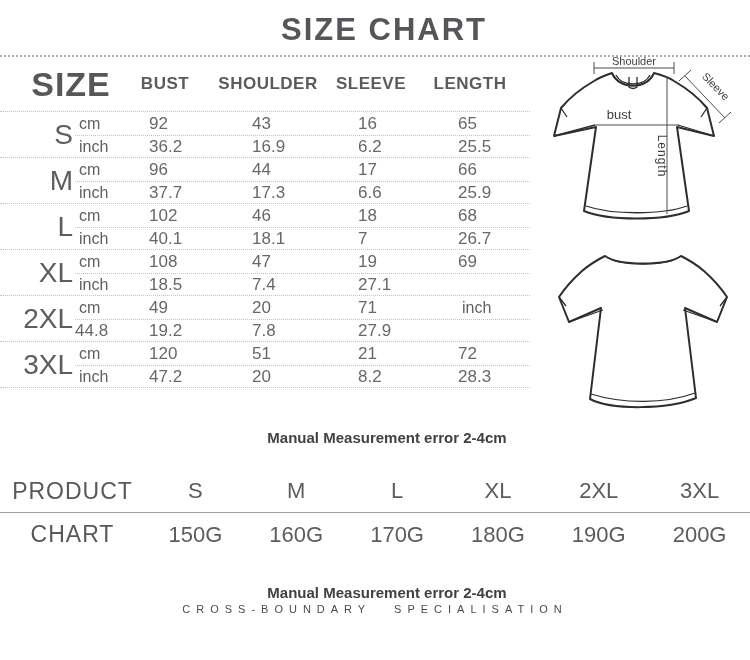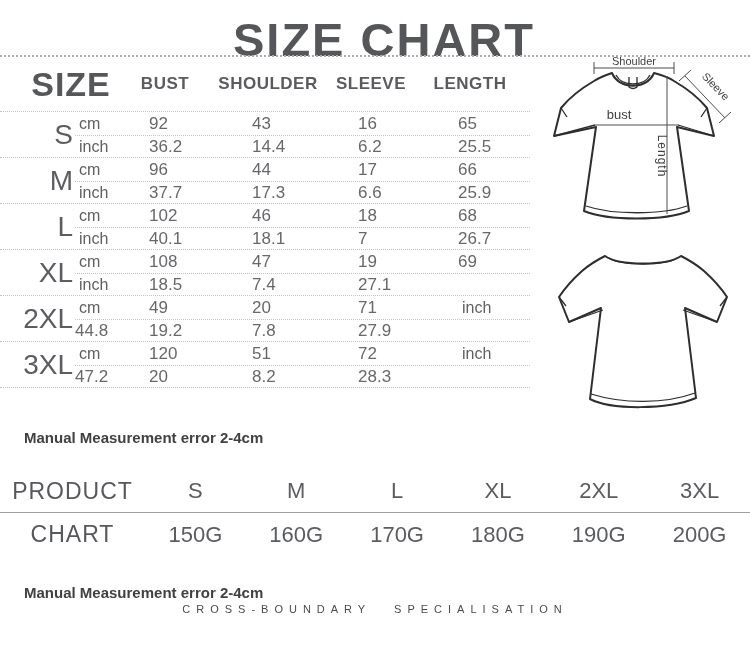--- a/index.html
+++ b/index.html
@@ -10,21 +10,21 @@
     --solid:#a0a0a2;
     --stroke:#2e2e2e;
   }
   *{margin:0;padding:0;box-sizing:border-box;}
   html,body{background:#fff;}
   body{font-family:"Liberation Sans","DejaVu Sans",sans-serif;color:var(--ink);}
   .page{position:relative;width:750px;height:660px;background:#fff;overflow:hidden;}
 
   
   .title{position:absolute;top:12px;left:0;width:100%;text-align:center;
-         font-size:47px;font-weight:600;letter-spacing:2px;color:#55565a;padding-left:18px;}
+         font-size:31px;font-weight:600;letter-spacing:2px;color:#55565a;padding-left:18px;}
   .title-rule{position:absolute;top:55px;left:0;right:0;border-top:2px dotted #ababad;}
 
   
   .size-table{position:absolute;top:57px;left:0;width:530px;}
   .table-header{position:relative;height:55px;border-bottom:1px dotted var(--line);padding-left:40px;}
   .th{position:absolute;top:50%;transform:translate(-50%,-50%);font-size:17px;font-weight:600;letter-spacing:.5px;color:#5a5b5e;white-space:nowrap;}
   .th-size{left:71px;font-size:34px;font-weight:700;letter-spacing:1px;color:#565759;}
   .th-bust{left:165px;} .th-shoulder{left:268px;} .th-sleeve{left:371px;} .th-length{left:470px;}
 
   .size-group{position:relative;display:grid;height:46px;
@@ -40,21 +40,21 @@
 
   
   .diagrams{position:absolute;left:537px;top:56px;width:213px;}
   .diagrams svg{display:block;}
   .shirt-outline{fill:#fff;stroke:var(--stroke);stroke-width:2;stroke-linejoin:round;}
   .shirt-detail{fill:none;stroke:var(--stroke);stroke-width:1.3;}
   .dim{stroke:#4c4c4e;stroke-width:1;fill:none;}
   .dim-label{font-size:11px;fill:#3f3f41;font-family:"Liberation Sans","DejaVu Sans",sans-serif;}
 
   
-  .note{position:absolute;left:0;width:100%;text-align:left;font-size:15px;font-weight:600;color:var(--dark);padding-left:24px;}
+  .note{position:absolute;left:0;width:100%;text-align:center;font-size:15px;font-weight:600;color:var(--dark);padding-left:24px;}
   .note-1{top:429px;}
   .note-2{top:584px;}
 
   
   .product-table{position:absolute;top:470px;left:0;right:0;display:grid;
     grid-template-columns:145px repeat(6,1fr);grid-template-rows:42px 44px;}
   .product-table .cell{display:flex;align-items:center;justify-content:center;
     font-size:22px;color:#5b5c5f;}
   .product-table .label-cell{font-size:23px;letter-spacing:1px;font-weight:500;color:#57585b;}
   .product-table .cell:nth-child(n+8){border-top:1px solid var(--solid);}
@@ -81,21 +81,21 @@
     <div>
     <div class="size-group">
       <div class="size-label">S</div>
       <div class="cell unit">cm</div>
       <div class="cell val">92</div>
       <div class="cell val">43</div>
       <div class="cell val">16</div>
       <div class="cell val">65</div>
       <div class="cell unit">inch</div>
       <div class="cell val">36.2</div>
-      <div class="cell val">14.4</div>
+      <div class="cell val">16.9</div>
       <div class="cell val">6.2</div>
       <div class="cell val">25.5</div>
       <div class="mid-line"></div>
     </div>
 
     <div class="size-group">
       <div class="size-label">M</div>
       <div class="cell unit">cm</div>
       <div class="cell val">96</div>
       <div class="cell val">44</div>
@@ -150,20 +150,21 @@
       <div class="cell val">7.8</div>
       <div class="cell val">27.9</div>
       <div class="mid-line"></div>
     </div>
 
     <div class="size-group">
       <div class="size-label">3XL</div>
       <div class="cell unit">cm</div>
       <div class="cell val">120</div>
       <div class="cell val">51</div>
+      <div class="cell val">21</div>
       <div class="cell val">72</div>
       <div class="cell unit">inch</div>
       <div class="cell val">47.2</div>
       <div class="cell val">20</div>
       <div class="cell val">8.2</div>
       <div class="cell val">28.3</div>
       <div class="mid-line"></div>
     </div>
   </div>
   </div>

